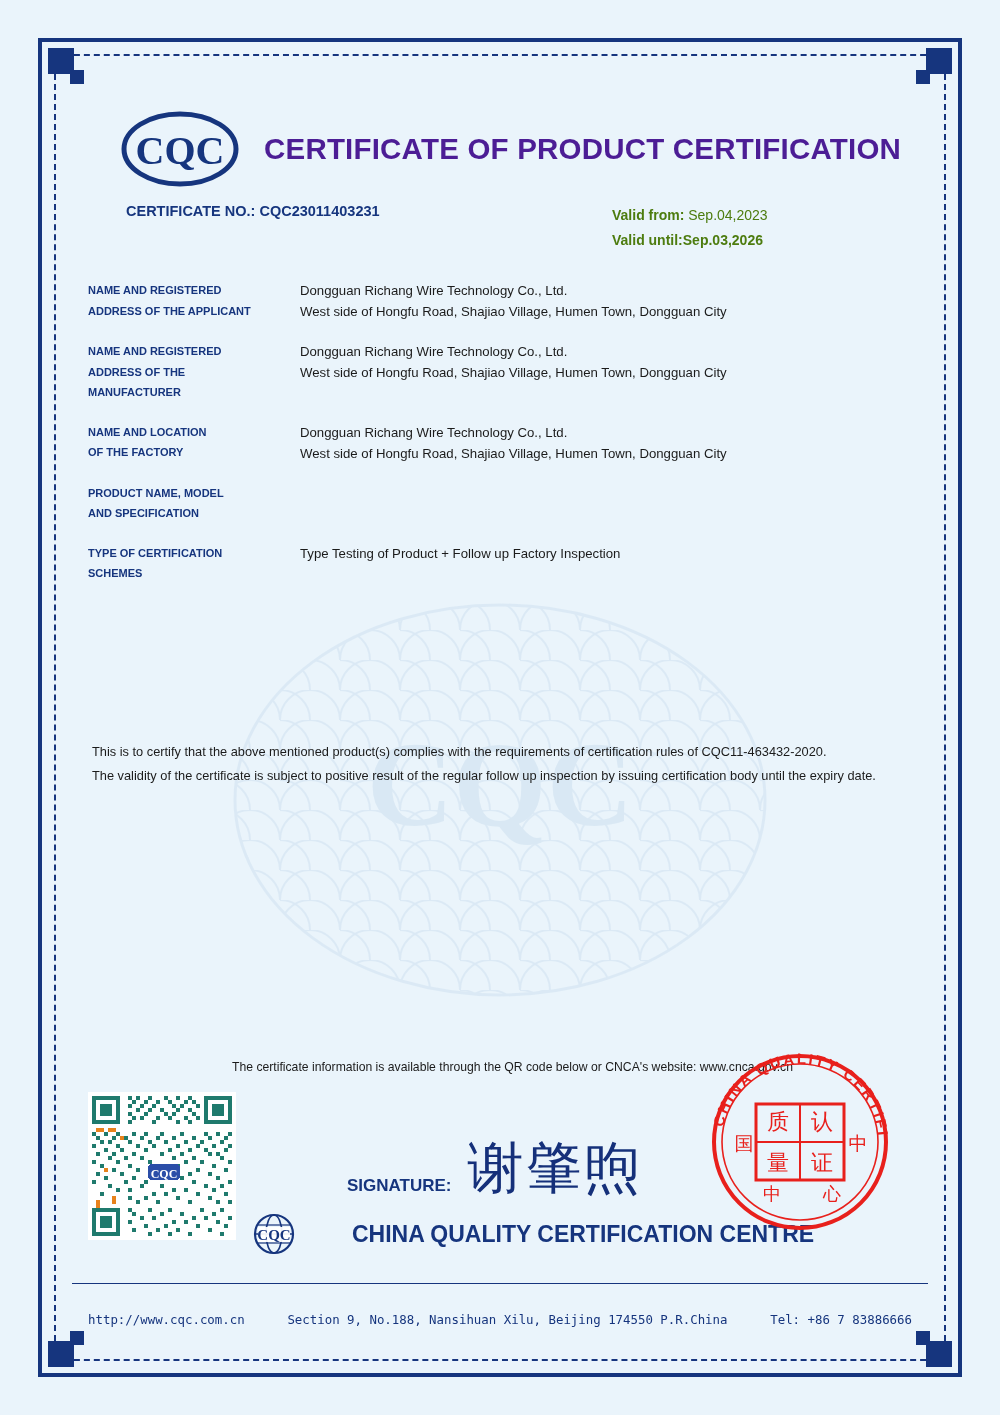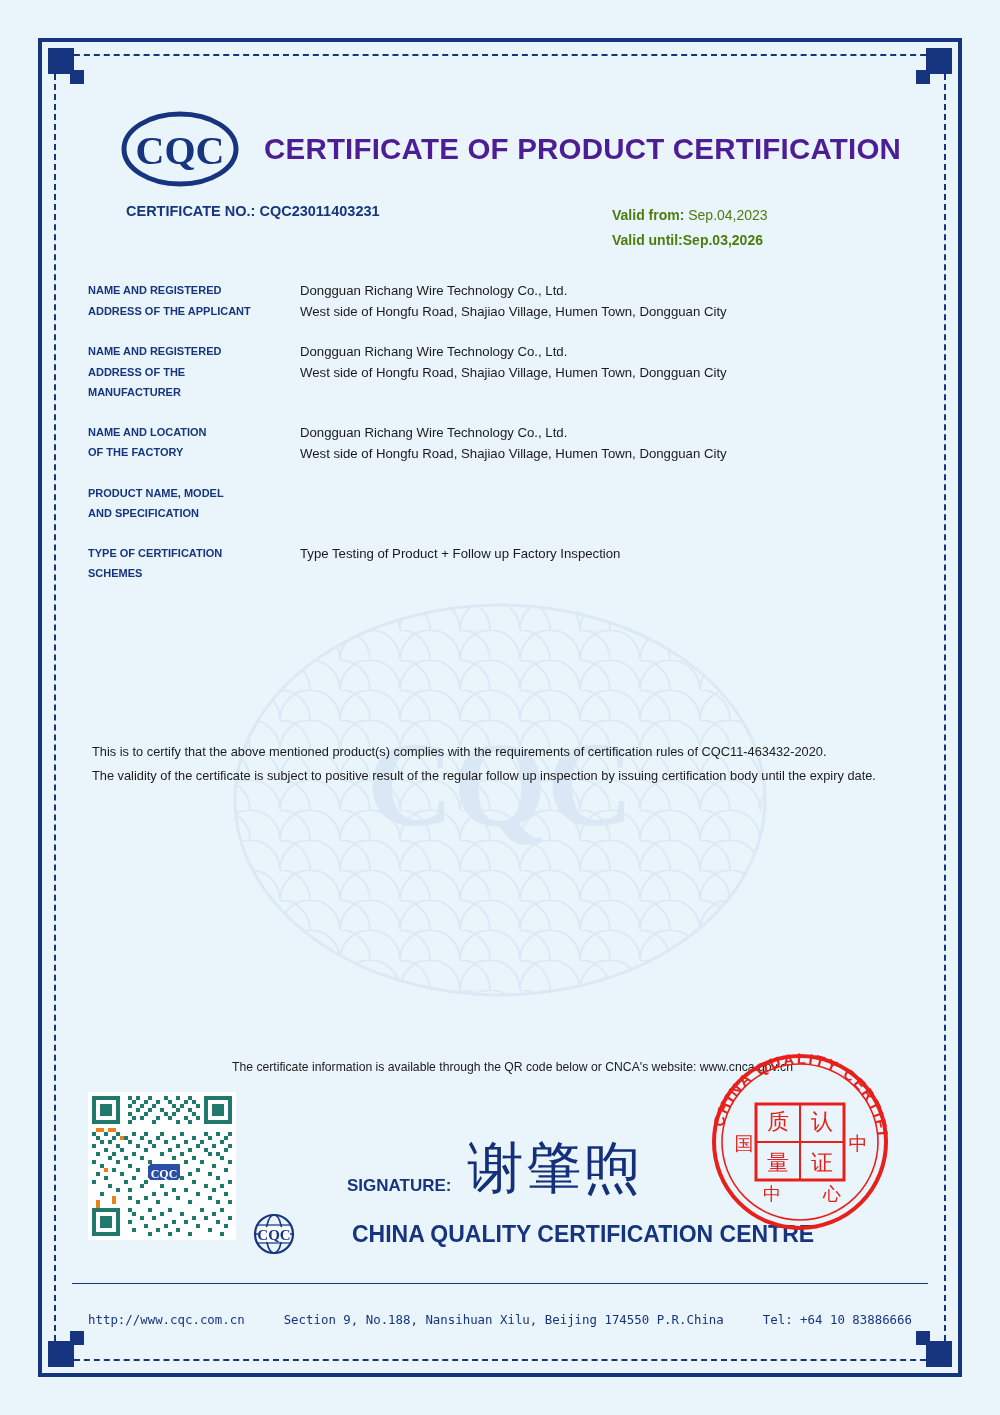--- a/index.html
+++ b/index.html
@@ -560,16 +560,16 @@
     <text x="44" y="108" text-anchor="middle" font-family="'DejaVu Sans', sans-serif" font-size="19" fill="#e8201c">国</text>
     <text x="158" y="108" text-anchor="middle" font-family="'DejaVu Sans', sans-serif" font-size="19" fill="#e8201c">中</text>
     <text x="72" y="158" text-anchor="middle" font-family="'DejaVu Sans', sans-serif" font-size="18" fill="#e8201c">中</text>
     <text x="132" y="158" text-anchor="middle" font-family="'DejaVu Sans', sans-serif" font-size="18" fill="#e8201c">心</text>
   </svg>
 
   <div class="bottom-line"></div>
   <div class="bottom-bar">
     <span>http://www.cqc.com.cn</span>
     <span>Section 9, No.188, Nansihuan Xilu, Beijing 174550 P.R.China</span>
-    <span>Tel: +64 10 83886666</span>
+    <span>Tel: +86 7 83886666</span>
   </div>
 
 </div>
 
 </body></html>

